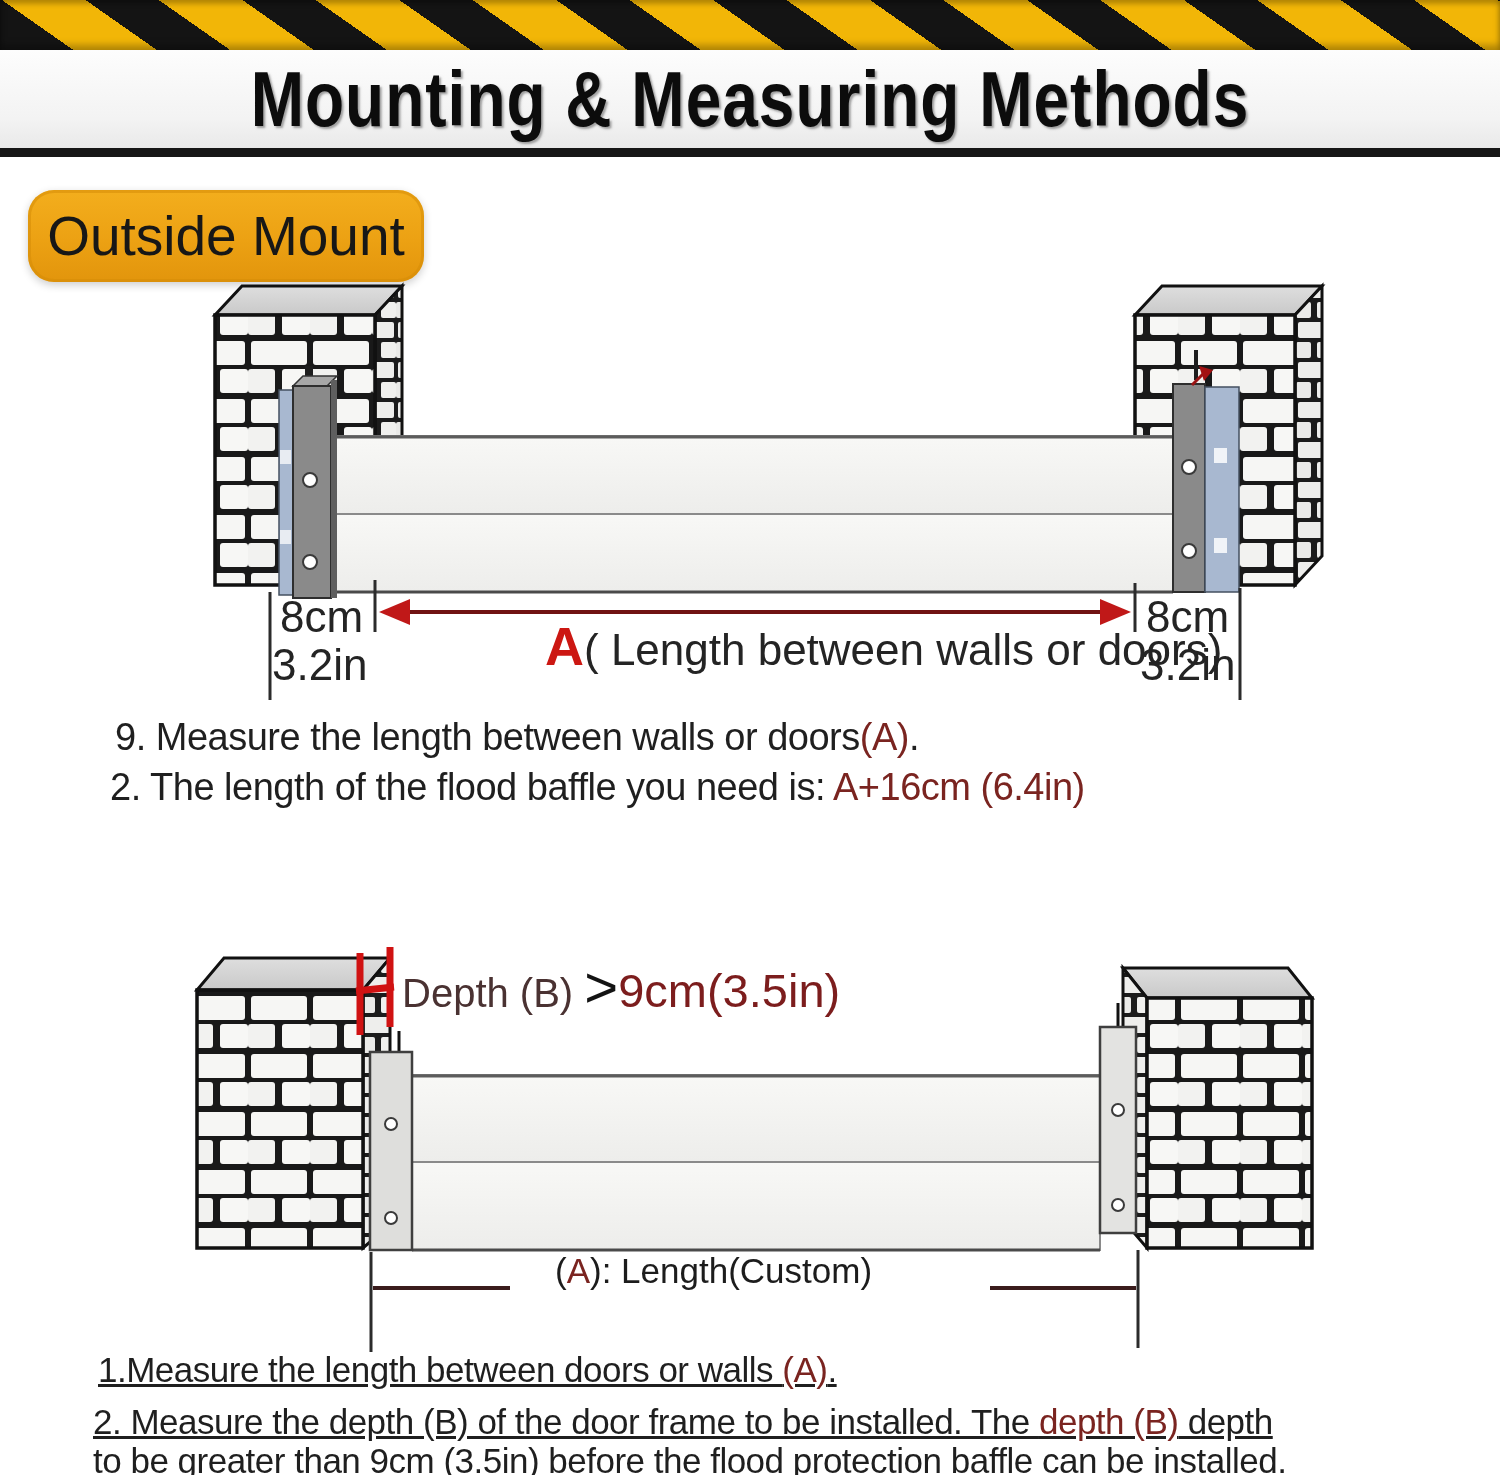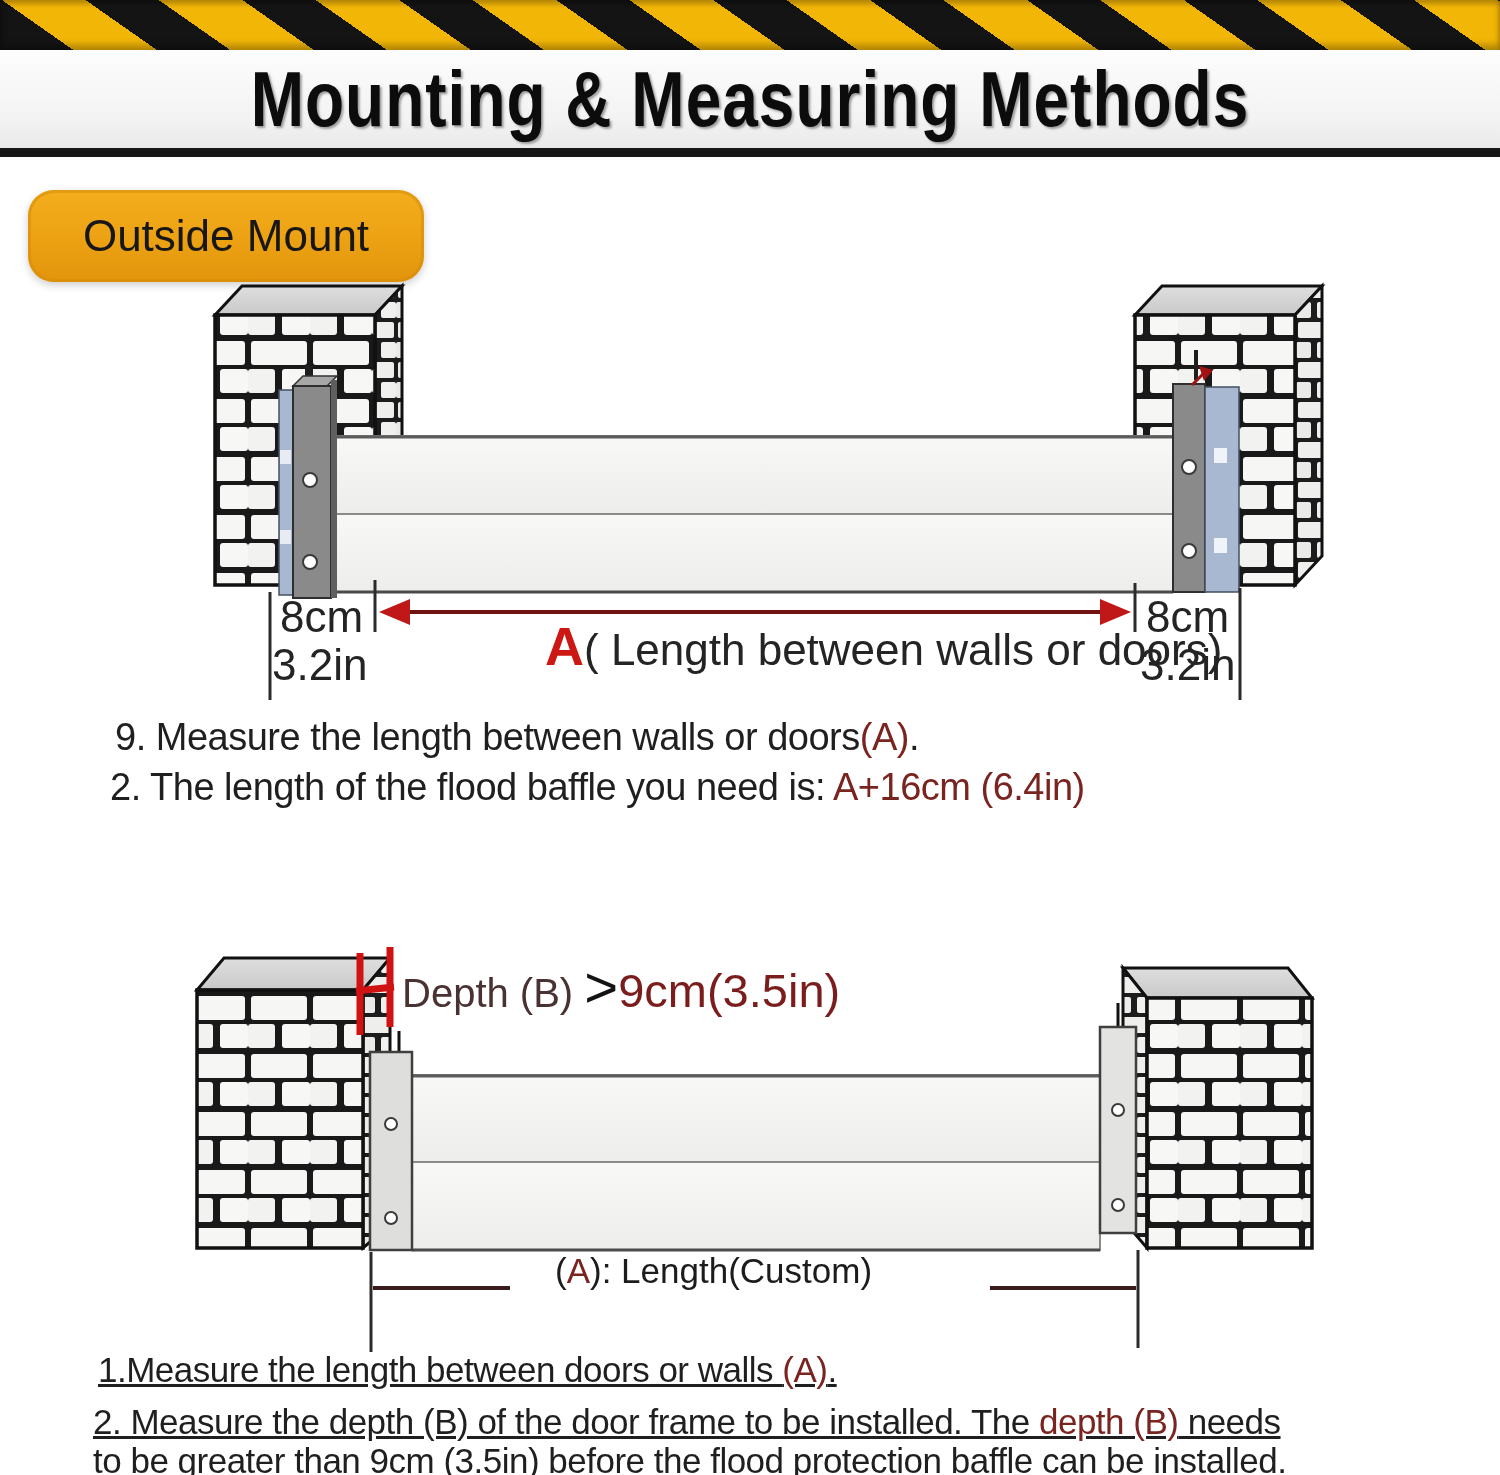--- a/index.html
+++ b/index.html
@@ -16,21 +16,21 @@
   .main-title{font-size:64px;font-weight:700;color:#0c0c0c;letter-spacing:1px;
         transform:scaleY(1.22);transform-origin:center;
         text-shadow:2px 2px 2px rgba(130,130,130,.75);white-space:nowrap;}
   .hrule{position:absolute;top:148px;left:0;width:1500px;height:9px;background:#161616;}
 
   
   .badge{position:absolute;left:28px;width:396px;height:92px;border-radius:26px;
         background:linear-gradient(180deg,#f3ae1d 0%,#eca113 55%,#e2950c 100%);
         box-shadow:0 3px 8px rgba(0,0,0,.20), inset 0 0 0 3px rgba(214,140,8,.55);
         display:flex;align-items:center;justify-content:center;
-        font-size:44px;color:#171717;white-space:nowrap;}
+        font-size:55px;color:#171717;white-space:nowrap;}
   .badge.outside{top:190px;}
   .badge.inside{top:842px;}
 
   
   .diagram{position:absolute;left:0;width:1388px;}
   .diagram svg{display:block;}
   #diagram1{top:280px;height:430px;}
   #diagram2{top:935px;height:420px;}
 
   
@@ -202,16 +202,16 @@
         <line x1="373" y1="353" x2="510" y2="353" stroke="#3a1c1c" stroke-width="4"></line>
         <line x1="990" y1="353" x2="1136" y2="353" stroke="#3a1c1c" stroke-width="4"></line>
       </g>
     </svg>
 
     <div class="lbl depth-label" style="left:402px;top:22px;"><span class="pre">Depth (B) </span><span class="gt">&gt;</span><span class="val">9cm(3.5in)</span></div>
     <div class="lbl len-label" style="left:555px;top:318px;"><span>(</span><span class="maroon">A</span><span>): Length(Custom)</span></div>
   </div>
 
   <div class="step step-bottom" style="left:98px;top:1350px;"><span>1.Measure the length between doors or walls </span><span class="maroon">(A)</span><span>.</span></div>
-  <div class="step step-bottom" style="left:93px;top:1402px;"><span>2. Measure the depth (B) of the door frame to be installed. The </span><span class="maroon">depth (B)</span><span> needs</span></div>
+  <div class="step step-bottom" style="left:93px;top:1402px;"><span>2. Measure the depth (B) of the door frame to be installed. The </span><span class="maroon">depth (B)</span><span> depth</span></div>
   <div class="step step-bottom" style="left:93px;top:1441px;"><span>to be greater than 9cm (3.5in) before the flood protection baffle can be installed.</span></div>
 
 </div>
 
 </body></html>

